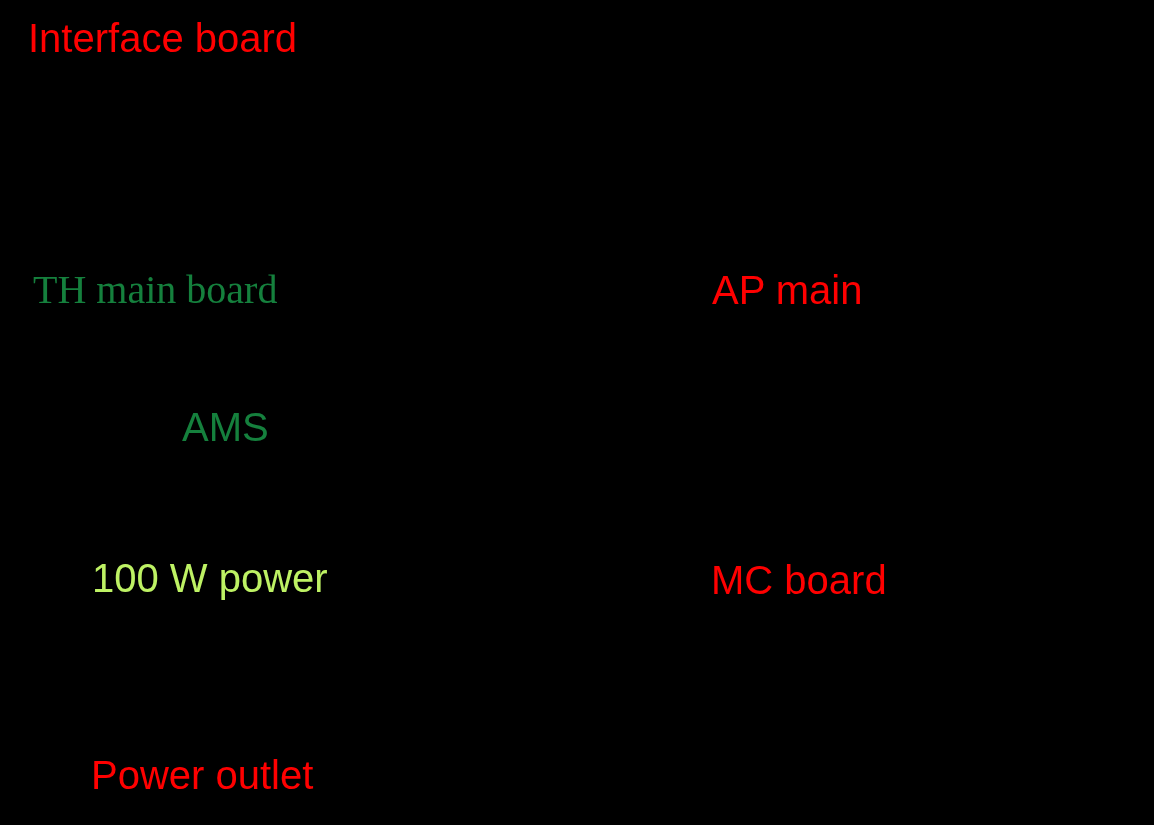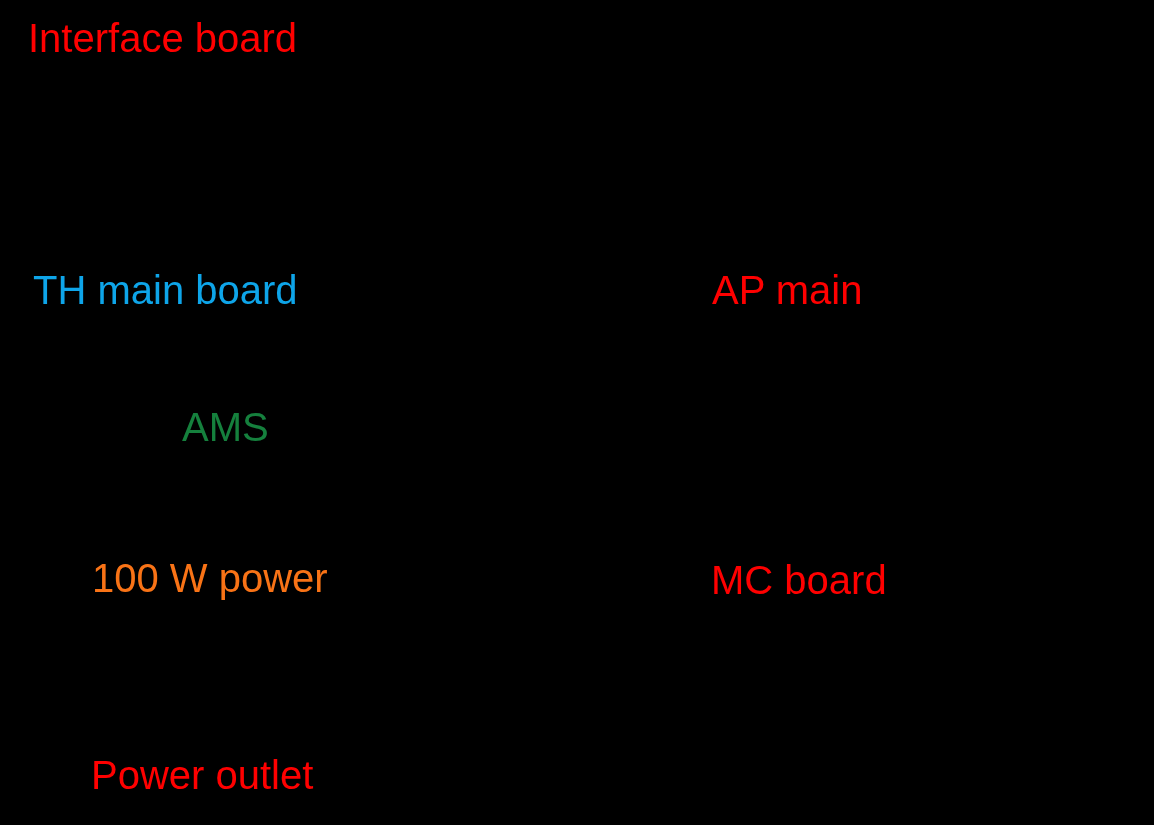--- a/index.html
+++ b/index.html
@@ -32,24 +32,24 @@
   .pos-100w-power      { left: 92px;  top: 558px; }
   .pos-mc-board        { left: 711px; top: 560px; }
   .pos-power-outlet    { left: 91px;  top: 755px; }
 </style>
 </head>
 <body>
 
 <div class="canvas" style="background: rgb(0, 0, 0);">
   <div class="label pos-interface-board" style="color: rgb(255, 0, 0);">Interface board</div>
 
-  <div class="label pos-th-main-board" style="color: #0ea5e9;">TH main board</div>
+  <div class="label pos-th-main-board" style="color: #15803d; font-family: Liberation Serif, serif;">TH main board</div>
 
   <div class="label pos-ap-board" style="color: rgb(255, 0, 0);">AP main</div>
 
   <div class="label pos-ams" style="color: #15803d;">AMS</div>
 
-  <div class="label pos-100w-power" style="color: #f97316;">100 W power</div>
+  <div class="label pos-100w-power" style="color: #bef264;">100 W power</div>
 
   <div class="label pos-power-outlet" style="color: rgb(255, 0, 0);">Power outlet</div>
 
   <div class="label pos-mc-board" style="color: rgb(255, 0, 0);">MC board</div>
 </div>
 
 </body></html>

